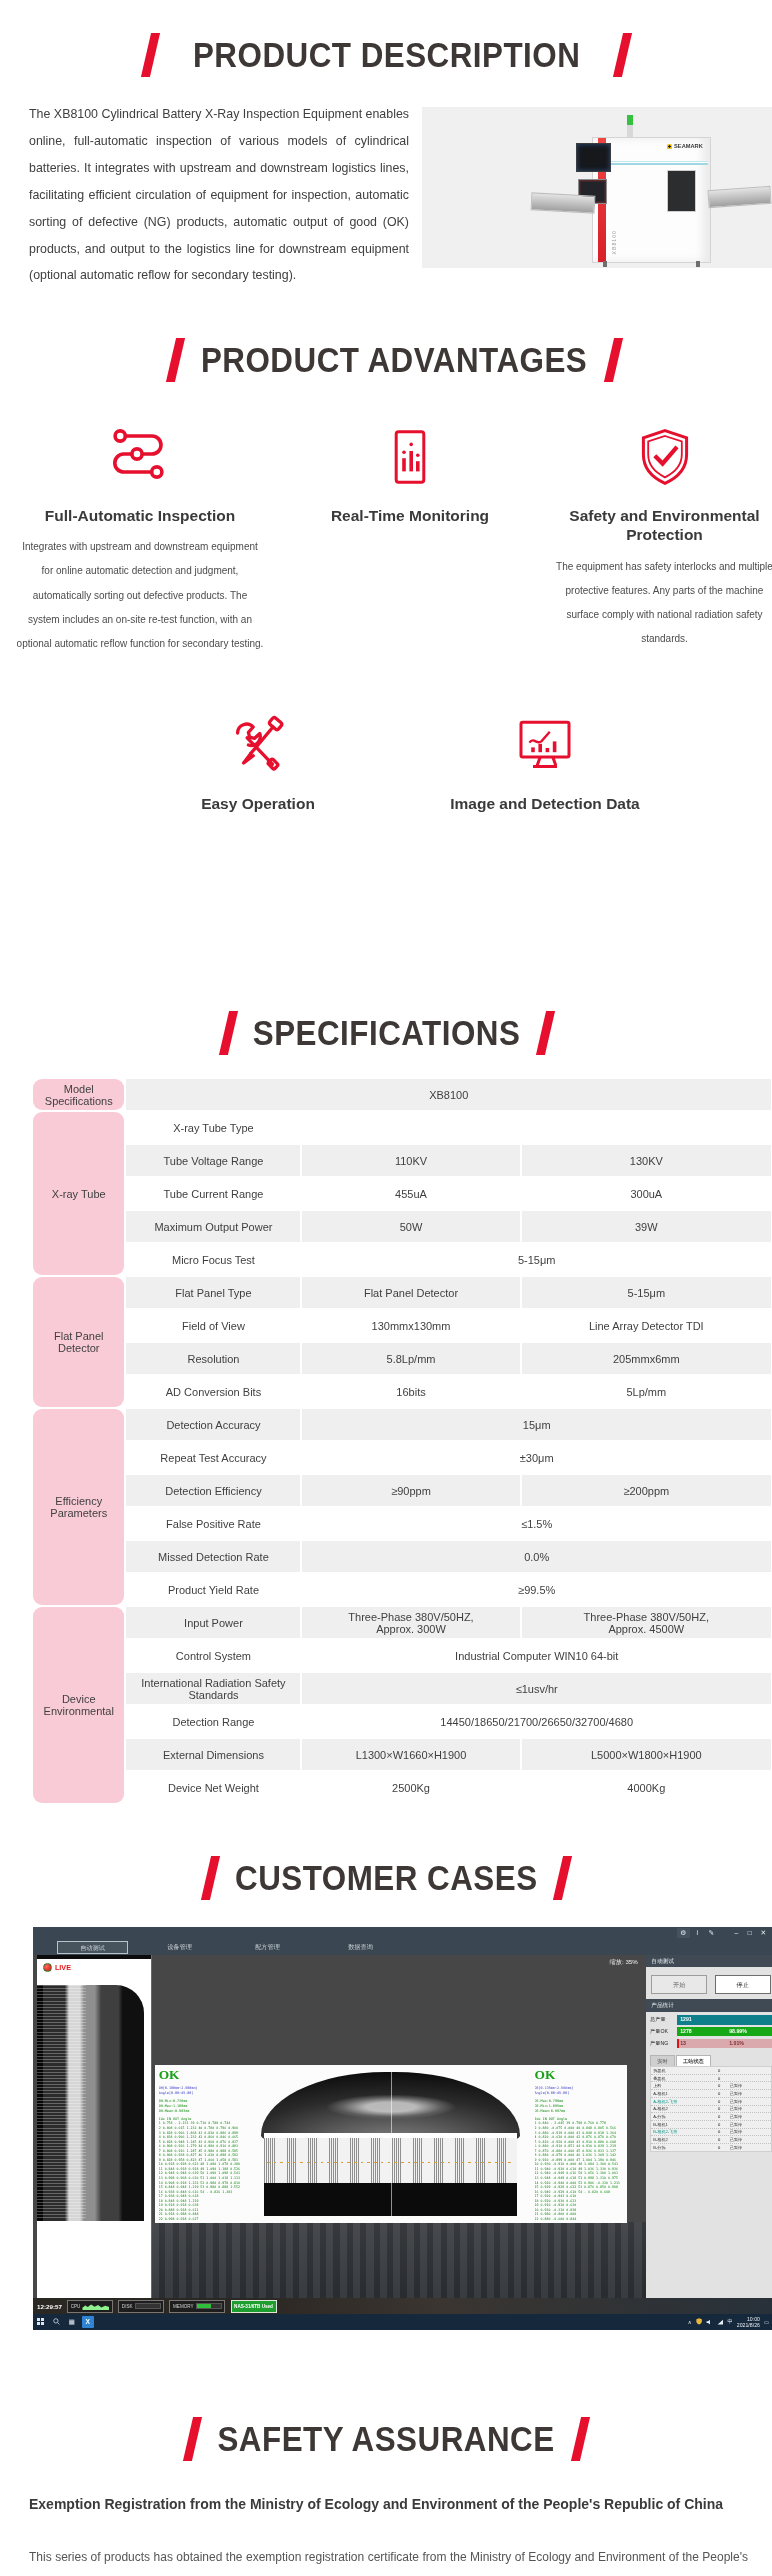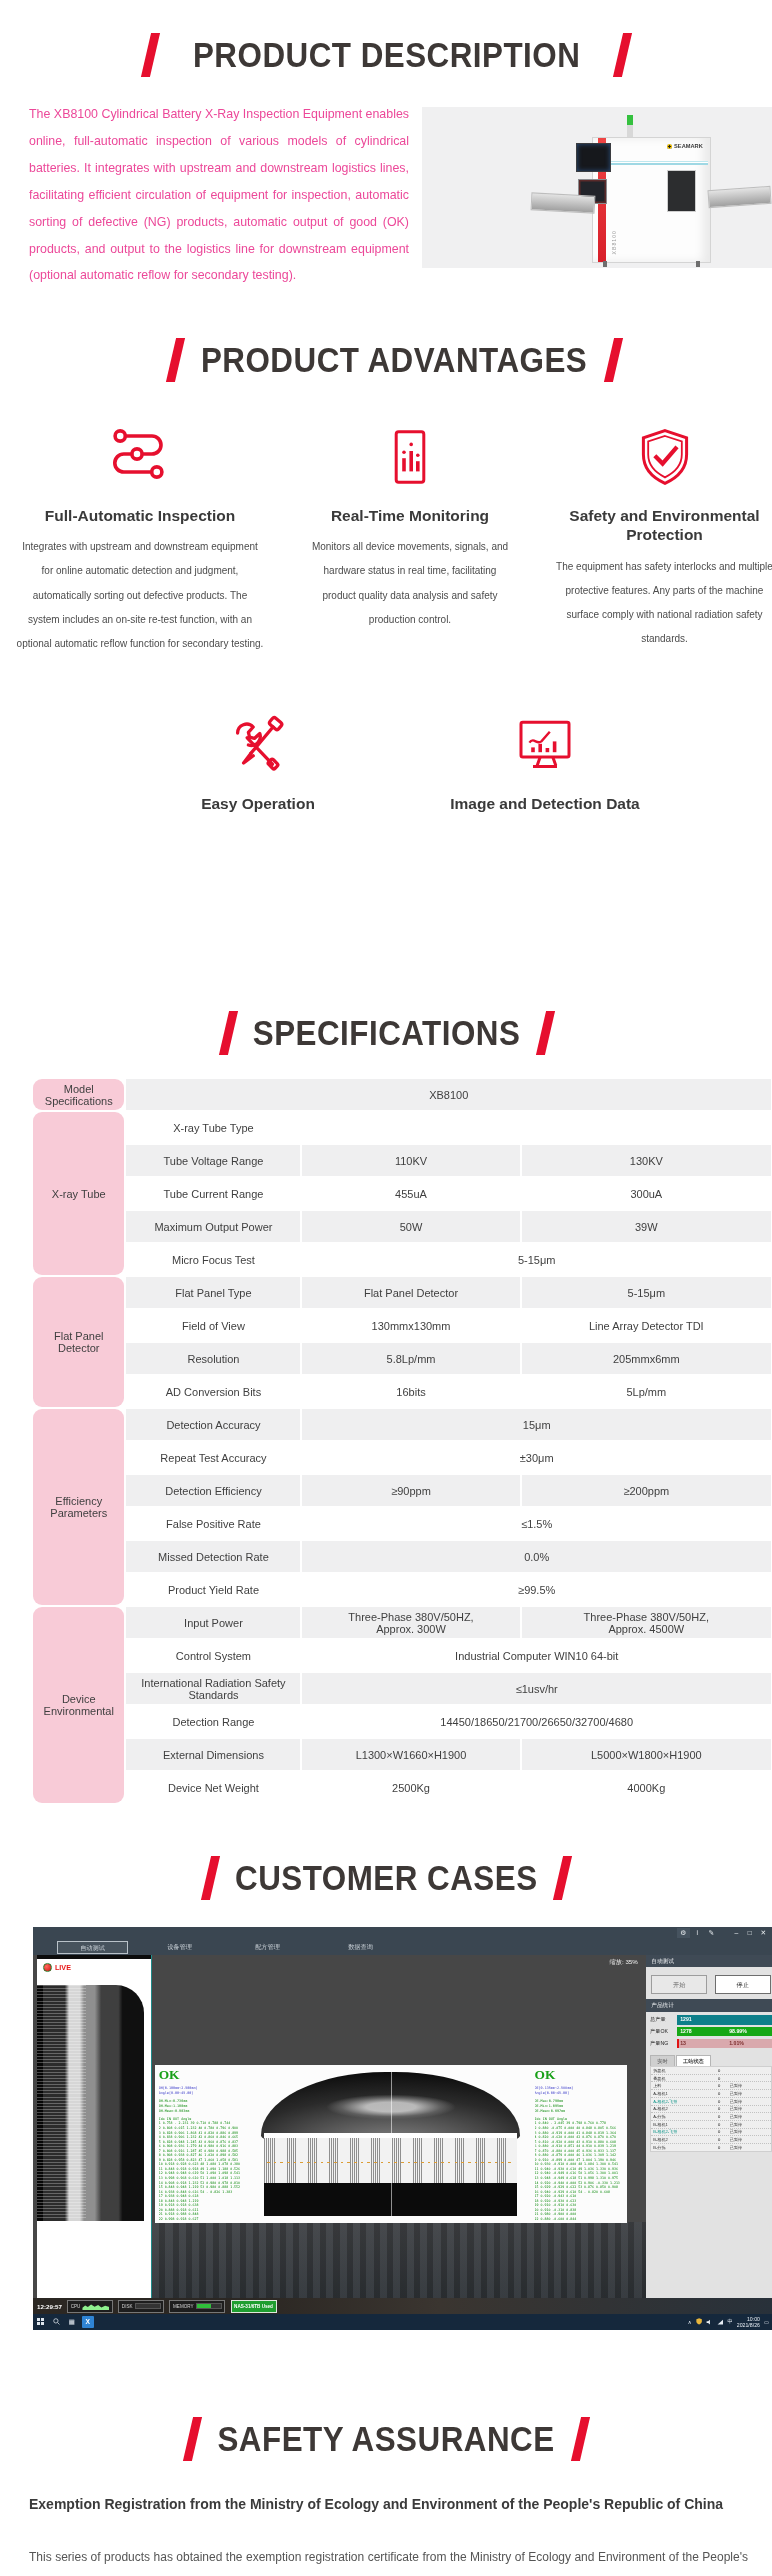--- a/index.html
+++ b/index.html
@@ -7,21 +7,21 @@
        font-family:"Liberation Sans",sans-serif;color:#4c4c4c;overflow:hidden;}
 
   
   .sec-title{position:absolute;left:0;width:100%;display:flex;justify-content:center;align-items:center;gap:17.5px;}
   .slash{width:8.8px;height:44px;background:#e60f2e;transform:skewX(-13deg);}
   .sec-title h2{margin:0;font-size:32px;font-weight:700;color:#3d3836;letter-spacing:0.5px;
                 transform:scale(0.98,1.12);white-space:nowrap;}
 
   
   .pd-text{position:absolute;left:29px;top:101px;width:380px;font-size:12.4px;line-height:2.17;
-           font-weight:300;color:#ec4899;text-align:justify;}
+           font-weight:300;color:#404040;text-align:justify;}
   .pd-img{position:absolute;left:422px;top:107px;width:350px;height:161px;background:#f0f0f1;}
   .m-cab{position:absolute;left:170px;top:30px;width:117px;height:124px;background:#fdfdfd;
          border:0.5px solid #d4d4d4;box-shadow:inset -7.2px 0 9.3px rgba(0,0,0,.08);}
   .m-red{position:absolute;left:5.2px;top:0;width:7.7px;height:124px;background:linear-gradient(180deg,#ef4444,#d81f2a);}
   .m-brand{position:absolute;right:7.2px;top:5.2px;font-size:5.7px;font-weight:700;color:#3a3a3a;display:flex;align-items:center;gap:2.1px;}
   .m-gear{width:5.2px;height:5.2px;border-radius:50%;background:radial-gradient(circle,#222 30%,#e7b900 34% 70%,#222 74%);display:inline-block;}
   .m-teal{position:absolute;left:14.4px;top:23px;right:2.1px;height:3.6px;
           background:linear-gradient(180deg,#bfe7ee 0 1px,#fff 1px 2.1px,#9fd8e4 2.1px 3.6px);}
   .m-win{position:absolute;right:14.4px;top:32px;width:27px;height:40px;background:#2c2d2f;border:1px solid #cfcfcf;}
   .m-model{position:absolute;left:17.5px;bottom:7.2px;color:#9a9a9a;font-size:5.2px;letter-spacing:1px;
@@ -211,21 +211,20 @@
       <line x1="63" y1="57" x2="63" y2="74" stroke-width="6"></line>
     </g>
     <g fill="#E60F2E">
           <circle cx="40" cy="42" r="3"></circle>
           <circle cx="52" cy="29" r="3"></circle>
           <circle cx="63" cy="47" r="3"></circle>
         </g>
       </svg>
   </div>
   <h3>Real-Time Monitoring</h3>
-  <p>Monitors all device movements, signals, and hardware status in real time, facilitating product quality data analysis and safety production control.</p>
 </div>
 
 <div class="adv" id="adv3">
   <div class="ic">
     <svg width="60" height="60" viewBox="0 0 100 100">
         <g fill="none" stroke="#E60F2E">
       <path d="M50 6 L86 18 v28 c0 26 -18 40 -36 48 -18 -8 -36 -22 -36 -48 V18 Z" stroke-width="5"></path>
       <path d="M50 15 L78 24 v22 c0 20 -14 31 -28 38 -14 -7 -28 -18 -28 -38 V24 Z" stroke-width="3"></path>
       <path d="M33 48 l13 13 24 -28" stroke-width="7"></path>
     </g>

